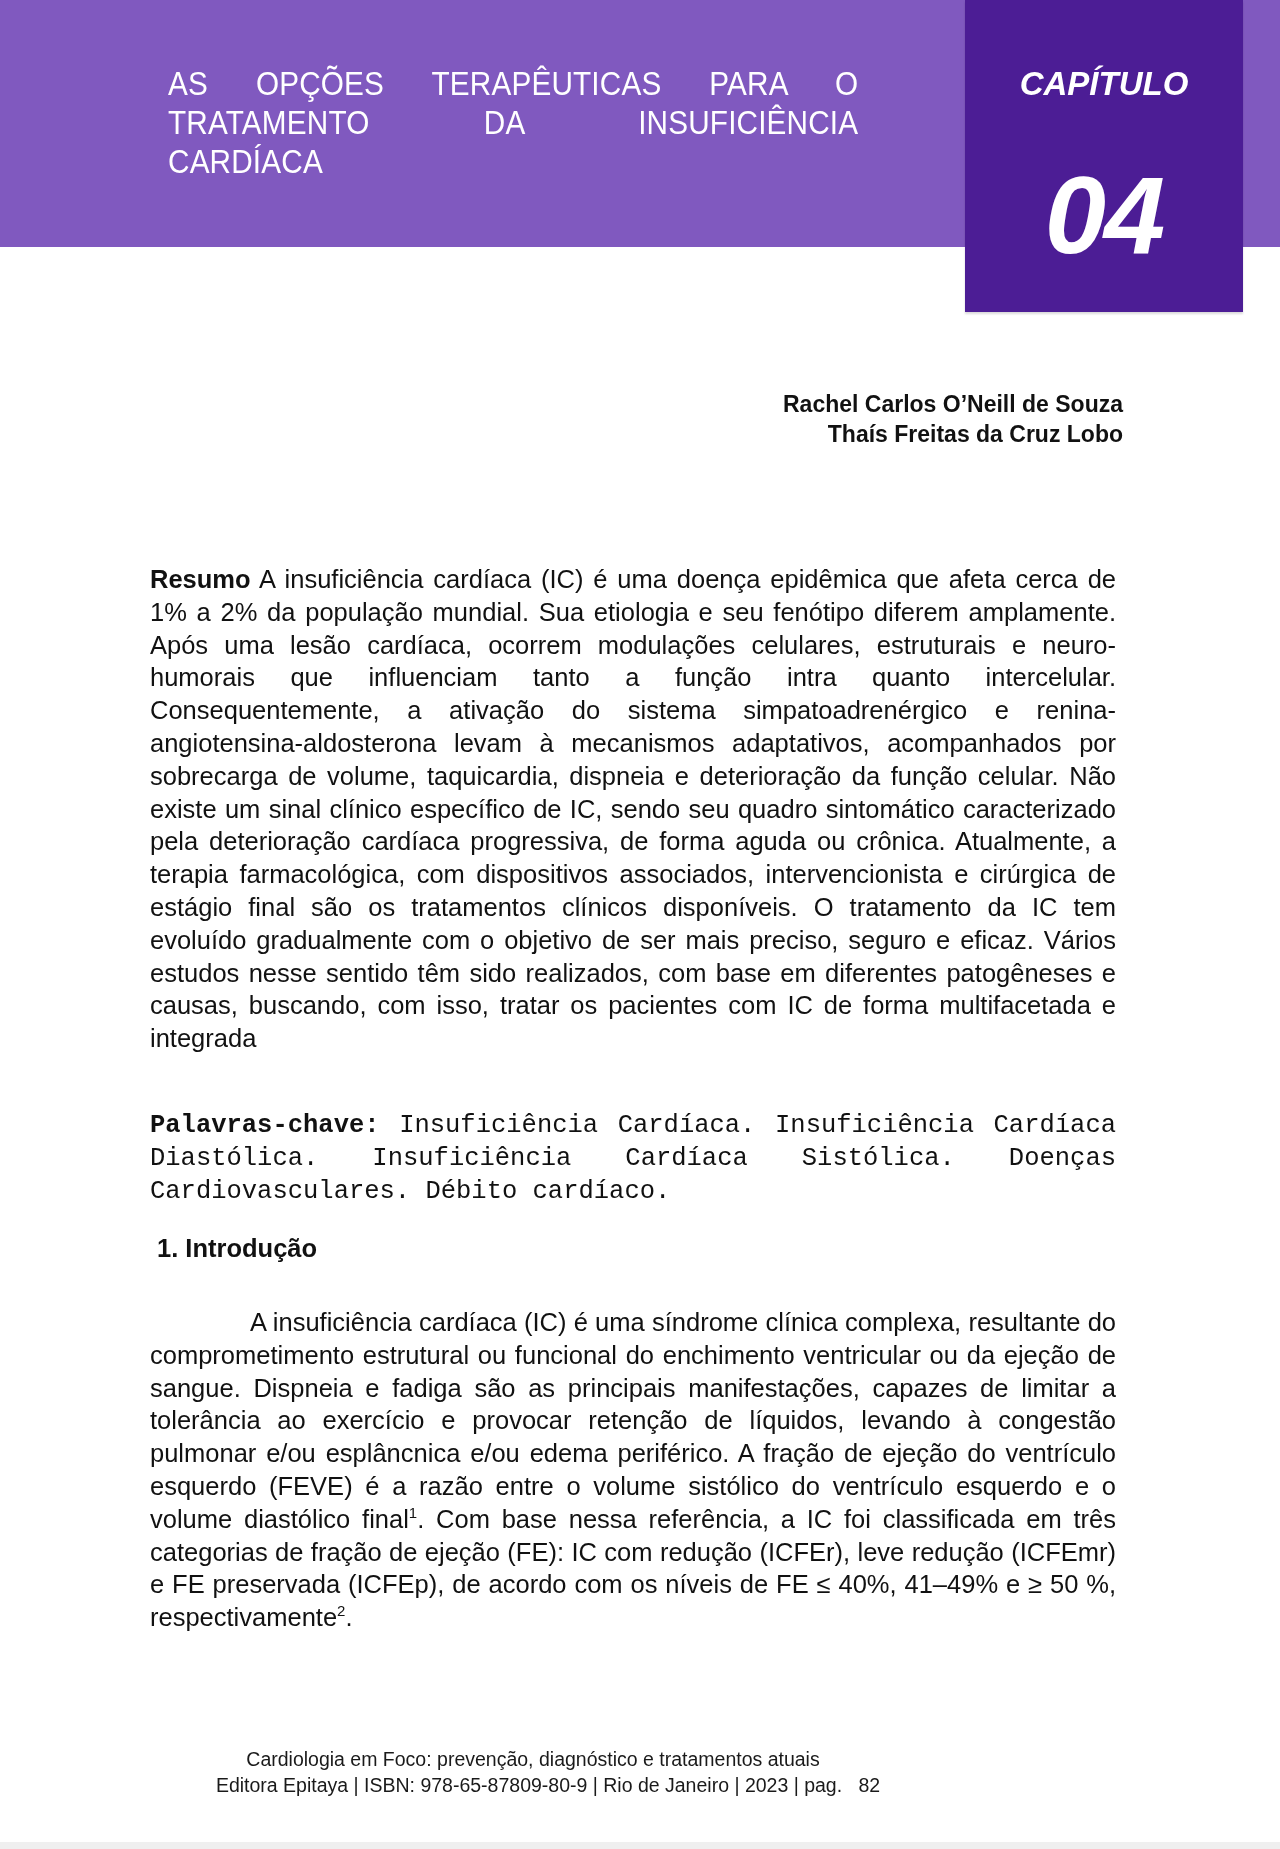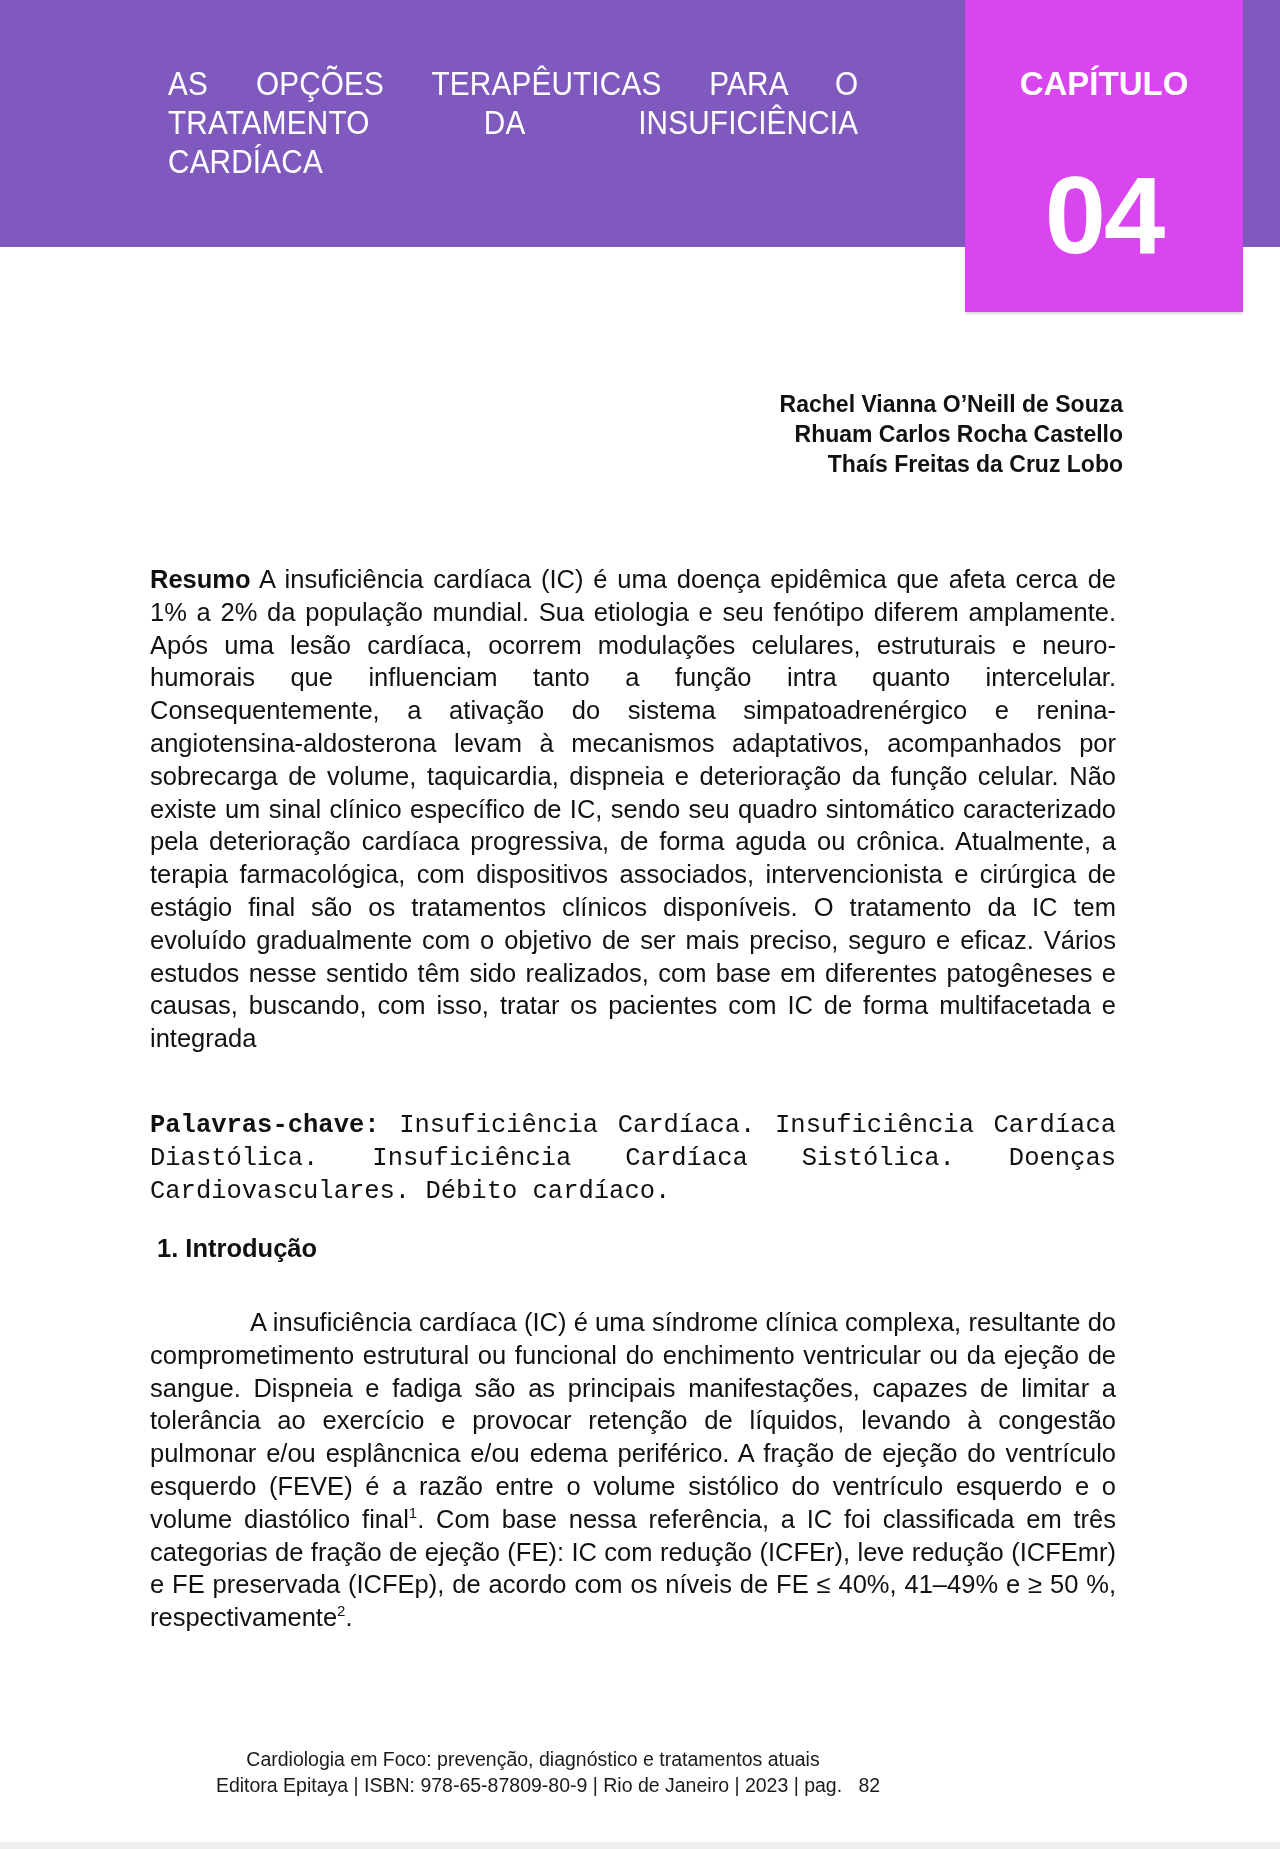--- a/index.html
+++ b/index.html
@@ -45,22 +45,23 @@
     }
     .chapter-title .line.last {
       text-align-last: left;
     }
     .chapter-box {
       position: absolute;
       left: 965px;
       top: 0;
       width: 278px;
       height: 312px;
-      background: #d946ef;
+      background: #4c1d95;
       box-shadow: 0 2px 2px rgba(0,0,0,0.15);
+      font-style: italic;
     }
     .chapter-label {
       position: absolute;
       left: 0; right: 0;
       top: 64px;
       text-align: center;
       color: #ffffff;
       font-weight: bold;
       font-size: 33px;
       line-height: 40px;
@@ -136,22 +137,21 @@
   <span class="line">TRATAMENTO DA INSUFICIÊNCIA</span>
   <span class="line last">CARDÍACA</span>
 </div>
 
 <div class="chapter-box">
   <div class="chapter-label">CAPÍTULO</div>
   <div class="chapter-number">04</div>
 </div>
 
 <div class="authors">
-  <div>Rachel Vianna O’Neill de Souza</div>
-  <div>Rhuam Carlos Rocha Castello</div>
+  <div>Rachel Carlos O’Neill de Souza</div>
   <div>Thaís Freitas da Cruz Lobo</div>
 </div>
 
 <div class="abstract"><span class="label-bold">Resumo</span> <span>A insuficiência cardíaca (IC) é uma doença epidêmica que afeta cerca de 1% a 2% da população mundial. Sua etiologia e seu fenótipo diferem amplamente. Após uma lesão cardíaca, ocorrem modulações celulares, estruturais e neuro-humorais que influenciam tanto a função intra quanto intercelular. Consequentemente, a ativação do sistema simpatoadrenérgico e renina-angiotensina-aldosterona levam à mecanismos adaptativos, acompanhados por sobrecarga de volume, taquicardia, dispneia e deterioração da função celular. Não existe um sinal clínico específico de IC, sendo seu quadro sintomático caracterizado pela deterioração cardíaca progressiva, de forma aguda ou crônica. Atualmente, a terapia farmacológica, com dispositivos associados, intervencionista e cirúrgica de estágio final são os tratamentos clínicos disponíveis. O tratamento da IC tem evoluído gradualmente com o objetivo de ser mais preciso, seguro e eficaz. Vários estudos nesse sentido têm sido realizados, com base em diferentes patogêneses e causas, buscando, com isso, tratar os pacientes com IC de forma multifacetada e integrada</span></div>
 
 <div class="keywords"><span class="label-bold">Palavras-chave:</span> <span>Insuficiência Cardíaca. Insuficiência Cardíaca Diastólica. Insuficiência Cardíaca Sistólica. Doenças Cardiovasculares. Débito cardíaco.</span></div>
 
 <div class="intro-heading">1. Introdução</div>
 
 <div class="intro-para"><span class="indent"></span><span>A insuficiência cardíaca (IC) é uma síndrome clínica complexa, resultante do comprometimento estrutural ou funcional do enchimento ventricular ou da ejeção de sangue. Dispneia e fadiga são as principais manifestações, capazes de limitar a tolerância ao exercício e provocar retenção de líquidos, levando à congestão pulmonar e/ou esplâncnica e/ou edema periférico. A fração de ejeção do ventrículo esquerdo (FEVE) é a razão entre o volume sistólico do ventrículo esquerdo e o volume diastólico final</span><sup>1</sup><span>. Com base nessa referência, a IC foi classificada em três categorias de fração de ejeção (FE): IC com redução (ICFEr), leve redução (ICFEmr) e FE preservada (ICFEp), de acordo com os níveis de FE ≤ 40%, 41–49% e ≥ 50 %, respectivamente</span><sup>2</sup><span>.</span></div>

